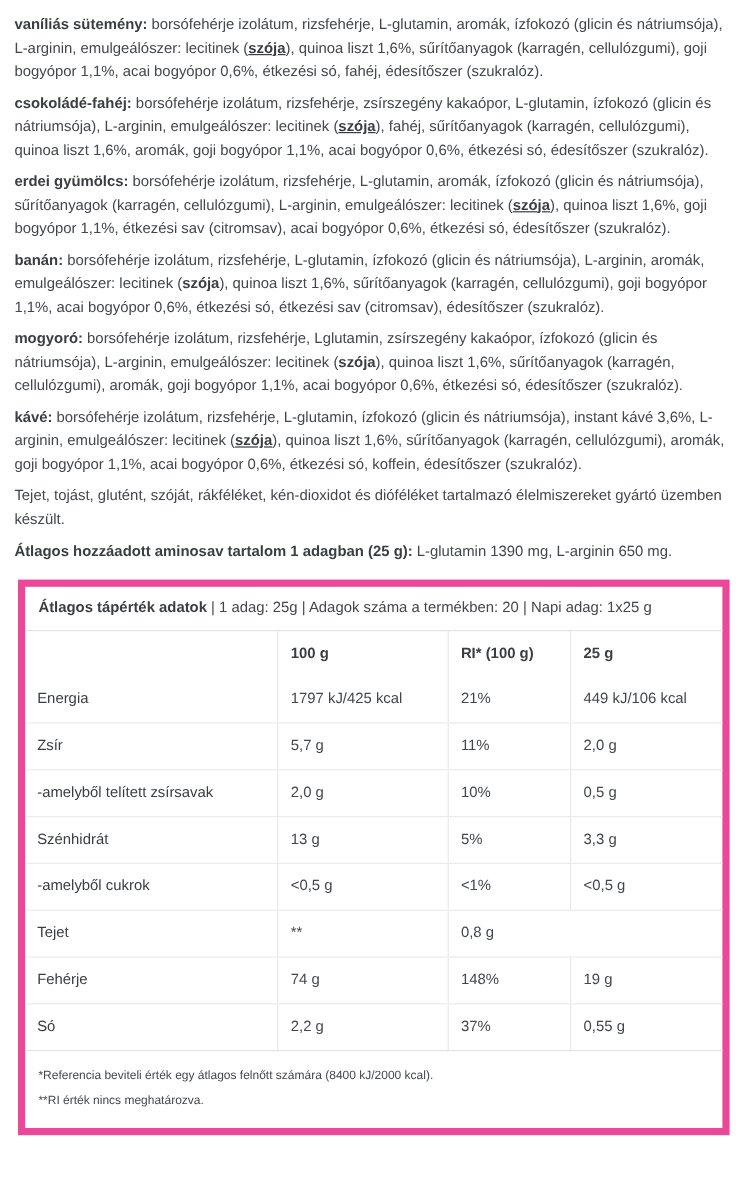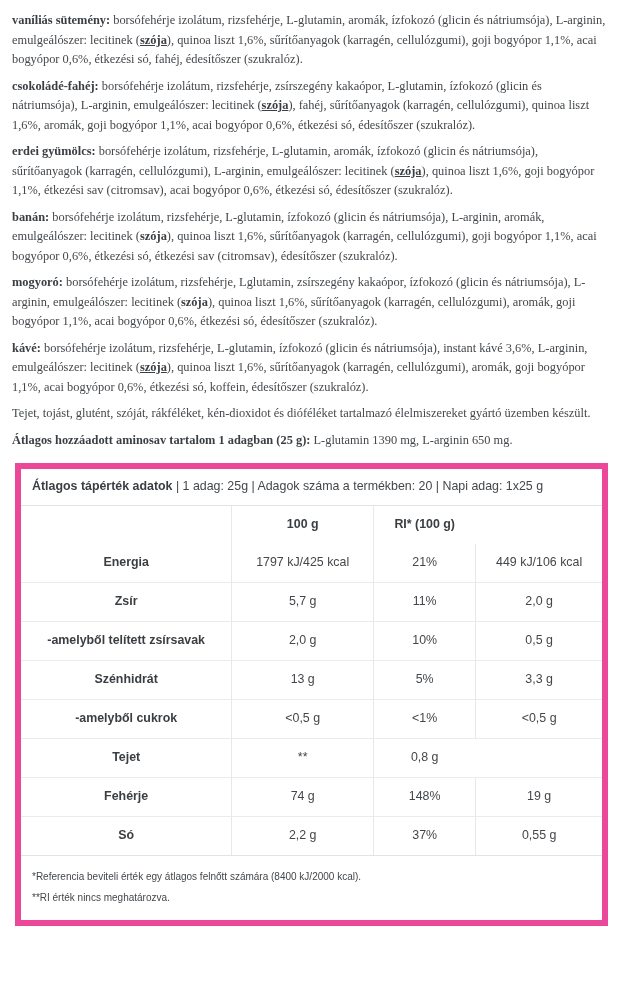--- a/index.html
+++ b/index.html
@@ -13,53 +13,51 @@
   }
   .page {
     width: 624px;
     padding: 11px 15px 10px 12px;
   }
   .para {
     font-size: 12.4px;
     line-height: 19.5px;
     margin: 0 0 7px 0;
     color: #43474b;
-    font-family: Liberation Serif, serif;
   }
   .b { font-weight: 700; color: #3a3e42; }
   .u { text-decoration: underline; }
 
   
   .nutri-table {
     margin: 13px 1px 17px 3px;
     border: 6px solid #ec4899;
     background: #ffffff;
   }
   .nutri-title {
     padding: 8px 11px 9px 11px;
     border-bottom: 1px solid #e2e3e5;
     font-size: 12.4px;
     line-height: 19px;
   }
   .nutri-grid-row {
     display: grid;
     grid-template-columns: 36.2% 24.4% 17.6% 21.8%;
-    text-align: center;
   }
   .nutri-grid-row + .nutri-grid-row { border-top: 1px solid #eaebec; }
   .cell {
     padding: 11px 10px 12px 10px;
     font-size: 12.4px;
     line-height: 15px;
     overflow: hidden;
     white-space: nowrap;
   }
   .cell.sep { border-left: 1px solid #e7e8ea; }
   .cell.head { font-weight: 700; color: #3a3e42; }
-  .cell.label { font-weight: 700; color: #3a3e42; white-space: normal; }
+  .cell.label { font-weight: 400; color: #3a3e42; white-space: normal; }
   .nutri-footnotes {
     border-top: 1px solid #e2e3e5;
     padding: 10px 11px 12px 11px;
     font-size: 10px;
     line-height: 21px;
   }
   .footer-note {
     font-size: 12.4px;
     line-height: 19.5px;
     margin: 0 0 0 1px;
@@ -90,20 +88,21 @@
   <p class="para"><span class="b">Átlagos hozzáadott aminosav tartalom 1 adagban (25 g):</span><span> L-glutamin 1390 mg, L-arginin 650 mg.</span></p>
 </div>
 
   <div class="nutri-table">
     <div class="nutri-title"><span class="b">Átlagos tápérték adatok</span><span> | 1 adag: 25g | Adagok száma a termékben: 20 | Napi adag: 1x25 g</span></div>
 
     <div class="nutri-grid-row">
       <div class="cell head"></div>
       <div class="cell head sep">100 g</div>
       <div class="cell head sep">RI* (100 g)</div>
+      <div class="cell head sep">25 g</div>
     </div>
 
     <div>
   <div class="nutri-grid-row">
     <div class="cell label">Energia</div>
     <div class="cell sep">1797 kJ/425 kcal</div>
     <div class="cell sep">21%</div>
     <div class="cell sep">449 kJ/106 kcal</div>
   </div>
 

